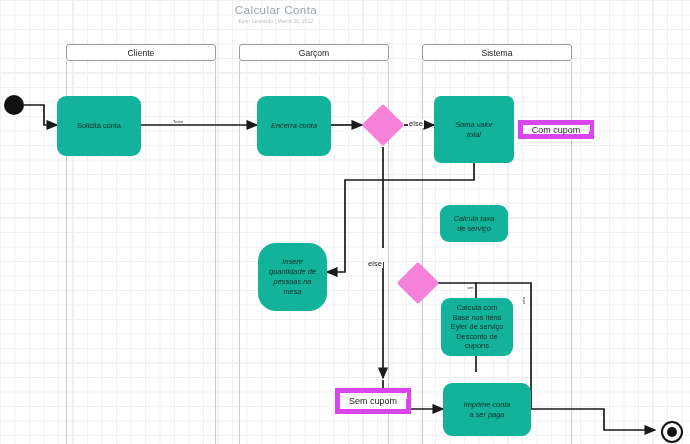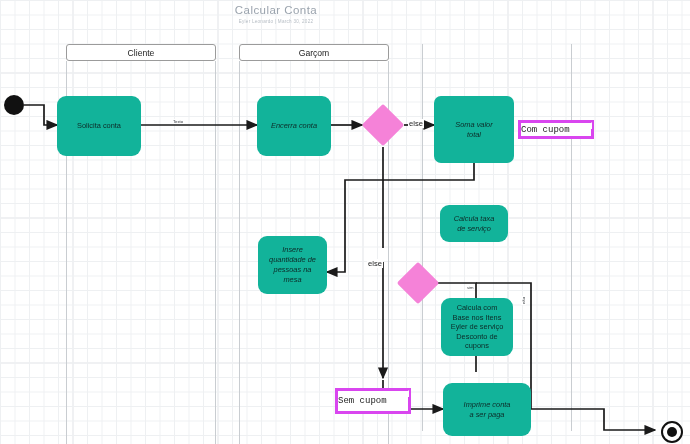--- a/index.html
+++ b/index.html
@@ -55,23 +55,23 @@
     display:flex;align-items:center;justify-content:center;text-align:center;
     color:#0d2b28;font-size:7.4px;line-height:10px;padding:9px;
   }
   .node.it{font-style:italic;}
   .diamond{
     position:absolute;background:#f582d8;
     transform:rotate(45deg);border-radius:2px;
   }
   .note{
     position:absolute;box-sizing:border-box;background:#ffffff;
-    border:3px solid #d946ef;
+    border:5px solid #d946ef;
     font-size:9px;color:#1c1c1c;
-    display:flex;align-items:center;justify-content:flex-start;font-family:Liberation Mono, monospace;
+    display:flex;align-items:center;justify-content:center;
   }
   .note:after{
     content:"";position:absolute;right:-1px;top:-1px;
     width:0;height:0;border-left:7px solid transparent;border-bottom:7px solid #ffffff;
     border-top:0;
   }
   .edge-label{
     position:absolute;font-size:7.6px;color:#1c1c1c;background:#ffffff;
     padding:0 1px;white-space:nowrap;
   }
@@ -100,20 +100,21 @@
 
 <div class="lane" style="left:42px;width:150px;">
   <div class="lane-head">Cliente</div>
   <div class="lane-body"></div>
 </div>
 <div class="lane" style="left:215px;width:150px;">
   <div class="lane-head">Garçom</div>
   <div class="lane-body"></div>
 </div>
 <div class="lane" style="left:398px;width:150px;">
+  <div class="lane-head">Sistema</div>
   <div class="lane-body"></div>
 </div>
 
 <svg id="wires">
   <defs>
     <marker id="ah" markerWidth="7" markerHeight="7" refX="6.2" refY="3" orient="auto">
       <path d="M0,0 L7,3 L0,6 z" fill="#1a1a1a"></path>
     </marker>
   </defs>
   <g stroke="#1a1a1a" stroke-width="1.7" fill="none">
@@ -165,21 +166,21 @@
   </span>
 </div>
 
 <div class="node it" style="left:440px;top:205px;width:68px;height:37px;">
   <span>
     <span class="nline">Calcula taxa</span>
     <span class="nline">de serviço</span>
   </span>
 </div>
 
-<div class="node it" style="left:258px;top:236px;width:69px;height:58px;">
+<div class="node it" style="left:258px;top:243px;width:69px;height:68px;border-radius:18px;">
   <span>
     <span class="nline">Insere</span>
     <span class="nline">quantidade de</span>
     <span class="nline">pessoas na</span>
     <span class="nline">mesa</span>
   </span>
 </div>
 
 <div class="node" style="left:441px;top:298px;width:72px;height:58px;line-height:9.6px;">
   <span>

